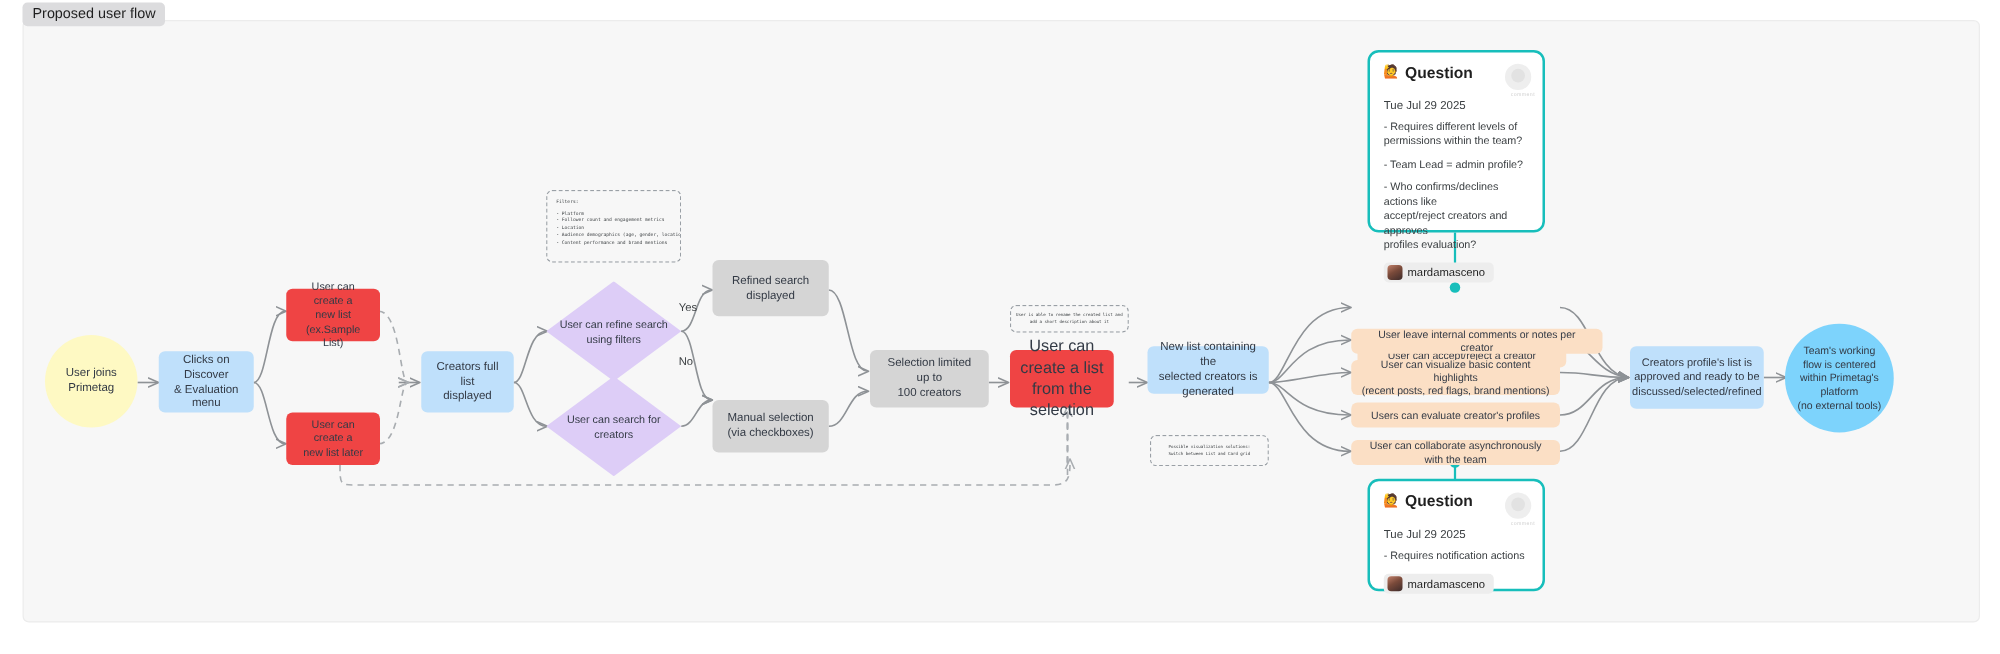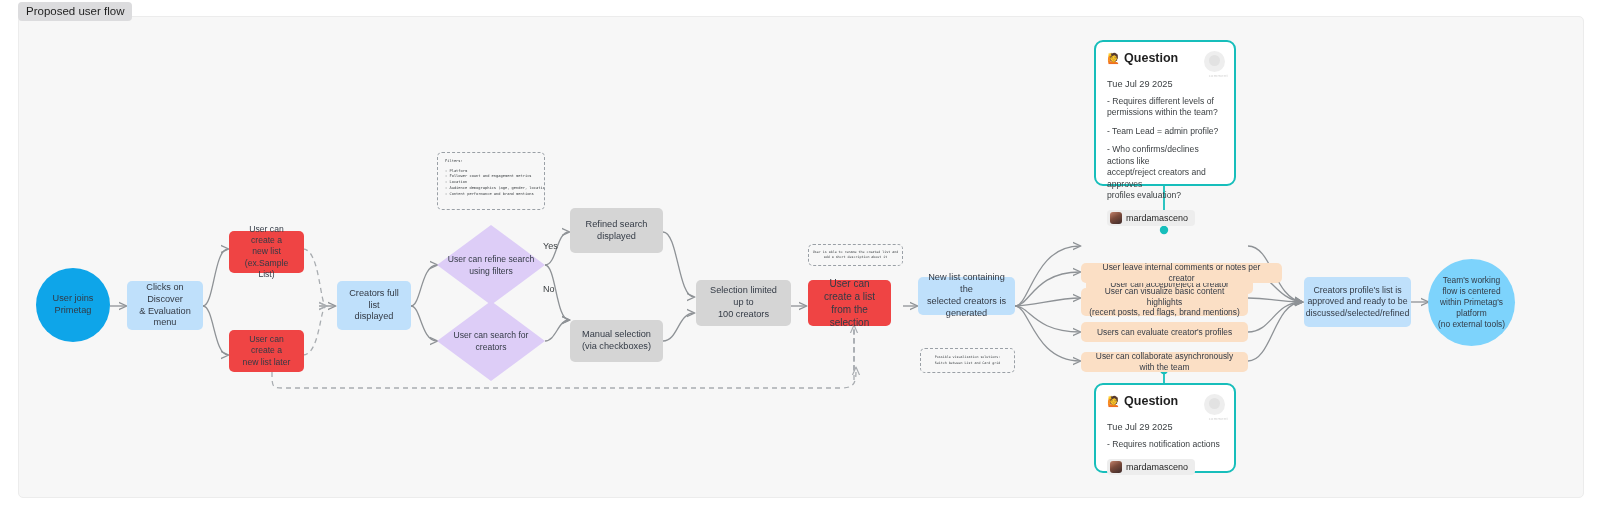--- a/index.html
+++ b/index.html
@@ -13,21 +13,21 @@
     border:1px solid #ececec;border-radius:5px;}
 
   svg.wires{position:absolute;left:0;top:0;width:1600px;height:523px;pointer-events:none;z-index:2;}
 
   
   .node{position:absolute;display:flex;align-items:center;justify-content:center;text-align:center;
     color:#333a45;line-height:1.3;z-index:3;box-sizing:border-box;}
   .node .tx{display:block;padding:0 8px;}
   .circle{border-radius:50%;}
   .rbox{border-radius:5px;}
-  .c-amber{background:#0ea5e9;text-align:center;}
+  .c-amber{background:#fef9c3;text-align:center;}
   .c-blue{background:#bfe0fb;}
   .c-green{background:#ef4444;}
   .c-gray{background:#d5d5d5;}
   .c-orange{background:#fbdfc5;}
   .c-pink{background:#7dd3fc;}
 
   .diamond{position:absolute;z-index:3;}
   .diamond .shape{position:absolute;inset:0;background:#ddcdf7;
     clip-path:polygon(50% 0,100% 50%,50% 100%,0 50%);}
   .diamond .lbl{position:absolute;inset:0;display:flex;align-items:center;justify-content:center;
@@ -190,21 +190,21 @@
   <div class="node rbox c-gray" style="left:570px;top:320px;width:93px;height:42px;font-size:9.2px;">
     <span class="tx" style="white-space:pre-line;">Manual selection
 (via checkboxes)</span>
   </div>
 
   <div class="node rbox c-gray" style="left:696px;top:280px;width:95px;height:46px;font-size:9.2px;">
     <span class="tx" style="white-space:pre-line;">Selection limited up to
 100 creators</span>
   </div>
 
-  <div class="node rbox c-green" style="left:808px;top:280px;width:83px;height:46px;font-size:10px;">
+  <div class="node rbox c-green" style="left:808px;top:280px;width:83px;height:46px;font-size:13px;">
     <span class="tx" style="white-space:pre-line;">User can create a list
 from the selection</span>
   </div>
 
   <div class="node rbox c-blue" style="left:918px;top:277px;width:97px;height:38px;font-size:9.2px;">
     <span class="tx" style="white-space:pre-line;">New list containing the
 selected creators is
 generated</span>
   </div>
 

